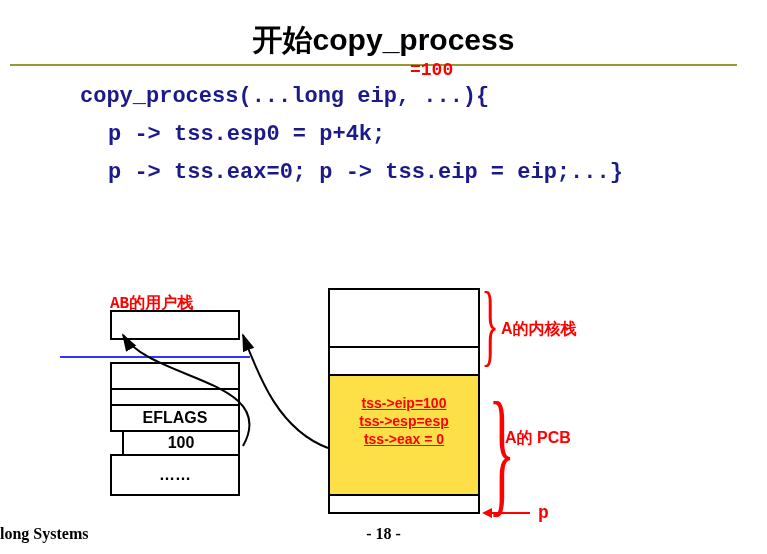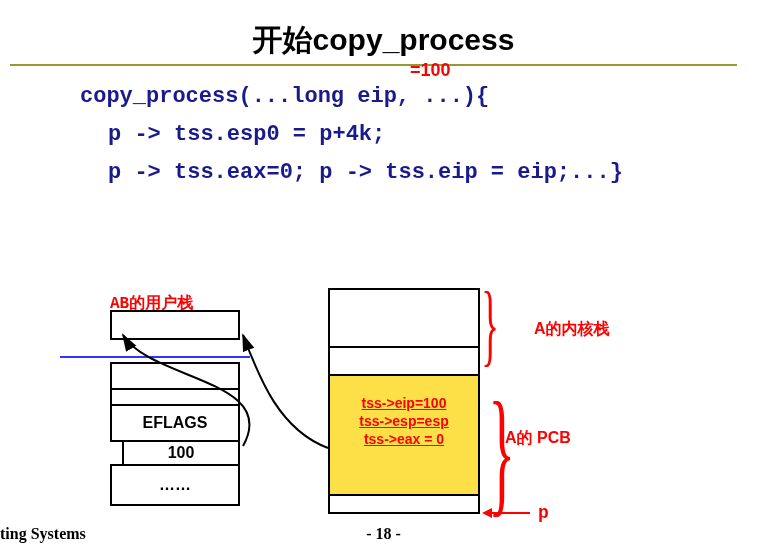--- a/index.html
+++ b/index.html
@@ -22,21 +22,21 @@
   }
   .title-underline {
     border-bottom: 2px solid #999933;
     margin: 3px 30px 0 10px;
   }
   .annot-100 {
     position: absolute;
     left: 410px;
     top: 60px;
     color: #ff0000;
-    font-family: Liberation Sans, sans-serif;
+    font-family: Liberation Mono, monospace;
     font-weight: bold;
     font-size: 18px;
   }
   .code-block {
     position: absolute;
     left: 80px;
     top: 78px;
     font-family: "Courier New", monospace;
     font-weight: bold;
     font-size: 22px;
@@ -53,21 +53,21 @@
   }
   .left-stack {
     position: absolute;
     left: 110px;
     top: 310px;
     width: 130px;
   }
   .stack-box {
     border: 2px solid #000;
     background: #fff;
-    height: 38px;
+    height: 28px;
     box-sizing: border-box;
     text-align: center;
     font-family: Arial, sans-serif;
     font-weight: bold;
     font-size: 16px;
     color: #000;
     display: flex;
     align-items: center;
     justify-content: center;
     margin-top: -2px;
@@ -231,34 +231,34 @@
     <div class="tss-line">tss-&gt;eip=100</div>
     <div class="tss-line">tss-&gt;esp=esp</div>
     <div class="tss-line">tss-&gt;eax = 0</div>
   </div>
   <div class="right-fourth"></div>
 </div>
 
 <div class="brace b1">}</div>
 <div class="brace b2">}</div>
 
-<div class="right-label" style="left:534px; top:319px;">A的内核栈</div>
+<div class="right-label" style="left:501px; top:319px;">A的内核栈</div>
 <div class="right-label" style="left:505px; top:428px;">A的 PCB</div>
 
 <div class="arrow-p">
   <div class="arrow-line">
     <div class="arrow-head"></div>
   </div>
   <span class="ptxt">p</span>
 </div>
 
 <svg class="arcs">
   <defs>
     <marker id="arr" markerWidth="10" markerHeight="10" refX="8" refY="3" orient="auto">
       <path d="M0,0 L0,6 L9,3 z" fill="#000"></path>
     </marker>
   </defs>
   <path d="M 243 446 C 280 380, 150 380, 123 335" stroke="#000" stroke-width="2" fill="none" marker-end="url(#arr)"></path>
   <path d="M 328 448 C 280 430, 260 380, 243 335" stroke="#000" stroke-width="2" fill="none" marker-end="url(#arr)"></path>
 </svg>
 
-<div class="footer-left">ting Systems</div>
+<div class="footer-left">long Systems</div>
 <div class="footer-center">- 18 -</div>
 
 </body></html>

